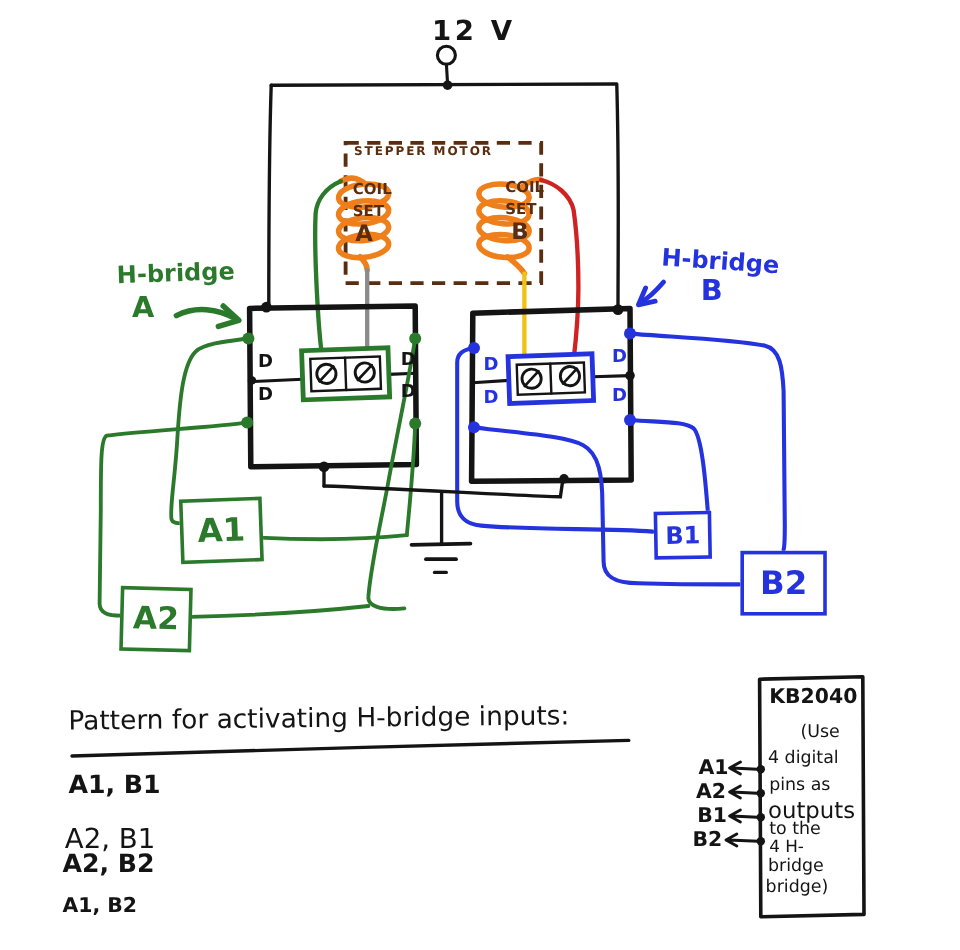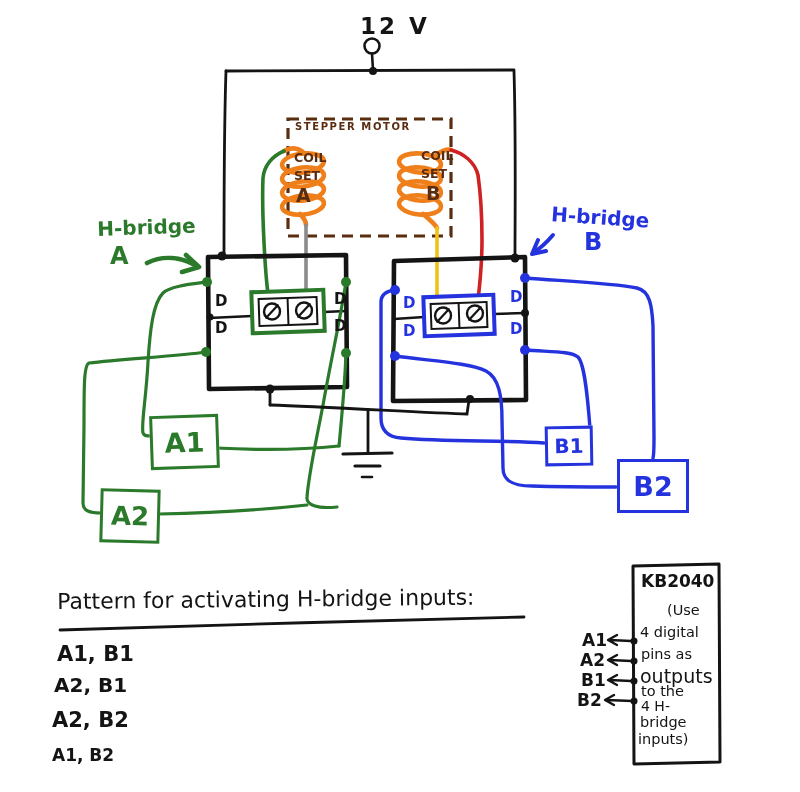--- a/index.html
+++ b/index.html
@@ -195,32 +195,32 @@
   </div>
   <div class="inbox blue-b" style="left:545px;top:426px;width:42px;height:34px;transform:rotate(-1deg);border-width:3px;">
     <span style="font-size:20px;font-weight:700;">B1</span>
   </div>
   <div class="inbox blue-b" style="left:617px;top:459px;width:66px;height:48px;border-width:3.5px;">
     <span style="font-size:27px;font-weight:700;">B2</span>
   </div>
 
   <div class="lbl" style="left:57px;top:591px;font-size:22px;font-weight:500;transform:rotate(-0.6deg);">Pattern for activating H-bridge inputs:</div>
   <div class="lbl" style="left:57px;top:644px;font-size:21px;font-weight:700;">A1, B1</div>
-  <div class="lbl" style="left:54px;top:675px;font-size:20px;font-weight:700;">A2, B1</div>
+  <div class="lbl" style="left:54px;top:689px;font-size:23px;font-weight:400;">A2, B1</div>
   <div class="lbl" style="left:52px;top:710px;font-size:21px;font-weight:700;">A2, B2</div>
   <div class="lbl" style="left:52px;top:747px;font-size:17px;font-weight:700;">A1, B2</div>
 
   <div class="lbl" style="left:641px;top:573px;font-size:17px;font-weight:700;">KB2040</div>
   <div class="lbl" style="left:643px;top:603px;font-size:14.5px;font-weight:500;margin-left:24px;">(Use</div>
   <div class="lbl" style="left:640px;top:625px;font-size:14.5px;font-weight:500;">4 digital</div>
   <div class="lbl" style="left:641px;top:647px;font-size:14.5px;font-weight:500;">pins as</div>
   <div class="lbl" style="left:640px;top:667px;font-size:19px;font-weight:500;">outputs</div>
   <div class="lbl" style="left:641px;top:684px;font-size:14.5px;font-weight:500;">to the</div>
   <div class="lbl" style="left:641px;top:699px;font-size:14px;font-weight:500;">4 H-</div>
   <div class="lbl" style="left:640px;top:715px;font-size:14.5px;font-weight:500;">bridge</div>
-  <div class="lbl" style="left:638px;top:732px;font-size:14.5px;font-weight:500;">inputs)</div>
+  <div class="lbl" style="left:638px;top:732px;font-size:14.5px;font-weight:500;">bridge)</div>
 
   <div class="lbl" style="left:582px;top:632px;font-size:17px;font-weight:700;">A1</div>
   <div class="lbl" style="left:580px;top:652px;font-size:17px;font-weight:700;">A2</div>
   <div class="lbl" style="left:581px;top:672px;font-size:17px;font-weight:700;">B1</div>
   <div class="lbl" style="left:577px;top:692px;font-size:17px;font-weight:700;">B2</div>
 
 </div>
 
 </body></html>

